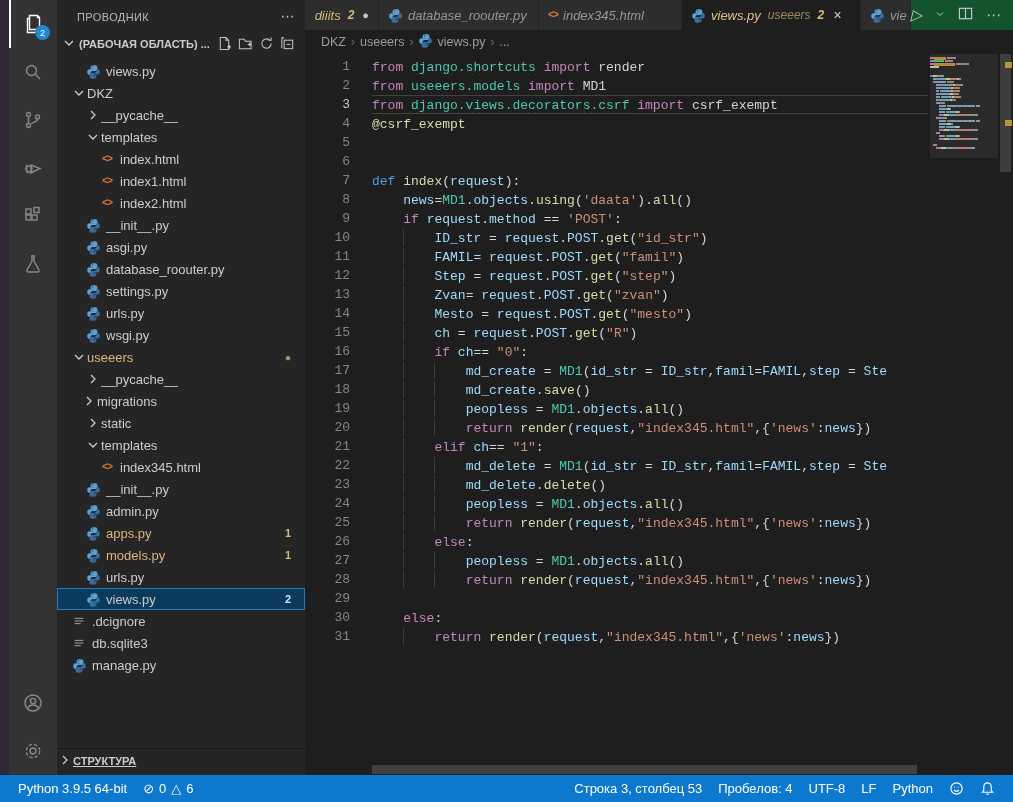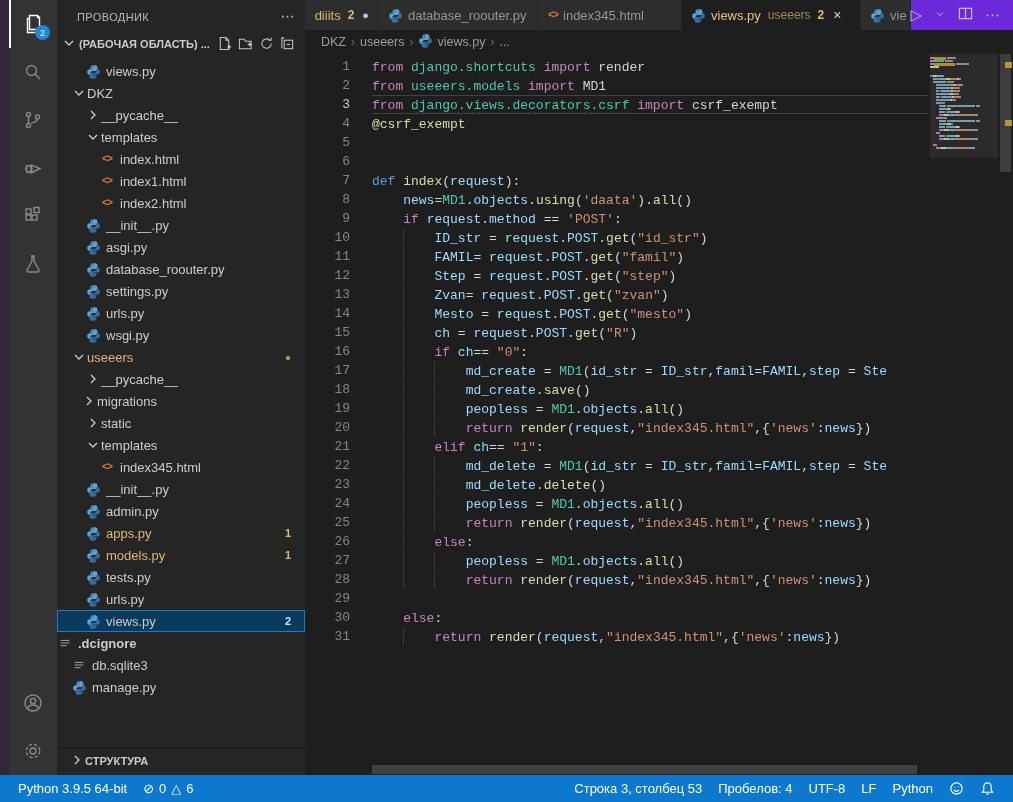--- a/index.html
+++ b/index.html
@@ -40,25 +40,25 @@
   .chev svg { stroke:#cccccc; fill:none; stroke-width:1.3; }
   .tree-row .fic { width:16px; flex:none; display:flex; align-items:center; justify-content:center; margin-right:5px; }
   .tree-row .lbl { overflow:hidden; text-overflow:ellipsis; }
   .tree-row.mod .lbl { color:#dcb67a; }
   .tree-row.selected { background:#0a3a5c; outline:1px solid #1f79c4; outline-offset:-1px; }
   .tree-badge { margin-left:auto; margin-right:14px; font-size:11px; color:#dcb67a; font-weight:bold; }
   .tree-row.selected .tree-badge { color:#cfe3f5; }
   .tree-dot { margin-left:auto; margin-right:14px; font-size:10px; color:#a59862; }
   .html-ic { color:#e37933; font-family:"Liberation Mono", monospace; font-size:10px; font-weight:bold; letter-spacing:-1px; }
   #structure-header { height:24px; border-top:1px solid #171717; display:flex; align-items:center;
-    font-size:11px; font-weight:bold; color:#cccccc; padding-left:12px; flex:none; margin-bottom:3px;}
+    font-size:11px; font-weight:bold; color:#cccccc; padding-left:0; flex:none; margin-bottom:3px;text-decoration:underline;}
 
   
   #editor { flex:1; display:flex; flex-direction:column; background:#1e1e1e; min-width:0; }
-  #tabbar { height:30px; background:#6d28d9; display:flex; flex:none; }
+  #tabbar { height:30px; background:#14532d; display:flex; flex:none;font-style:italic; }
   #tabs { display:flex; min-width:0; }
   .tab { height:30px; background:#2d2d2d; border-right:1px solid #252526; display:flex; align-items:center;
     padding:0 9px; font-size:13px; color:#969696; overflow:hidden; flex:none; }
   .tab.cut-left { justify-content:flex-end; padding-left:0; }
   .tab.active { background:#1e1e1e; color:#ffffff; }
   .tab .fic { margin-right:5px; flex:none; display:flex; }
   .tab-label.mod { color:#dcb67a; }
   .tab.active .tab-label.mod { color:#e2c08d; }
   .tab-desc { color:#9d8a5e; margin-left:7px; font-size:12px; }
   .tab-badge { color:#d7ba7d; font-weight:bold; margin-left:7px; font-size:12px; }
@@ -388,42 +388,33 @@
             <span class="lbl">models.py</span>
             <span class="tree-badge">1</span>
           </div>
           <div class="tree-row" style="padding-left: 28px;">
             <span class="fic">
               <svg width="15" height="15" viewBox="0 0 16 16">
                 <path fill="#5aa3d8" d="M7.9 1.3c-1.9 0-3 .8-3 2.3v1.6h3.2v.5H3.6c-1.4 0-2.3 1.1-2.3 2.9s.9 3 2.3 3h1.2V9.8c0-1.3 1.1-2.4 2.4-2.4h3c1.1 0 2-.9 2-2V3.6c0-1.4-1.1-2.3-2.5-2.3h-1.8zM7.2 2.5a.6.6 0 1 1 0 1.2.6.6 0 0 1 0-1.2z"></path>
                 <path fill="#3a6e9f" d="M11.2 5.4v1.7c0 1.3-1.1 2.4-2.4 2.4h-3c-1.1 0-2 .9-2 2v1.9c0 1.4 1.1 2.3 2.5 2.3h1.8c1.9 0 3-.8 3-2.3v-1.6H7.9v-.5h4.5c1.4 0 2.3-1.1 2.3-2.9s-.9-3-2.3-3h-1.2zM8.8 12.3a.6.6 0 1 1 0 1.2.6.6 0 0 1 0-1.2z"></path>
               </svg>
             </span>
-            <span class="lbl">tests.py</span>
-          </div>
-          <div class="tree-row" style="padding-left: 28px;">
-            <span class="fic">
-              <svg width="15" height="15" viewBox="0 0 16 16">
-                <path fill="#5aa3d8" d="M7.9 1.3c-1.9 0-3 .8-3 2.3v1.6h3.2v.5H3.6c-1.4 0-2.3 1.1-2.3 2.9s.9 3 2.3 3h1.2V9.8c0-1.3 1.1-2.4 2.4-2.4h3c1.1 0 2-.9 2-2V3.6c0-1.4-1.1-2.3-2.5-2.3h-1.8zM7.2 2.5a.6.6 0 1 1 0 1.2.6.6 0 0 1 0-1.2z"></path>
-                <path fill="#3a6e9f" d="M11.2 5.4v1.7c0 1.3-1.1 2.4-2.4 2.4h-3c-1.1 0-2 .9-2 2v1.9c0 1.4 1.1 2.3 2.5 2.3h1.8c1.9 0 3-.8 3-2.3v-1.6H7.9v-.5h4.5c1.4 0 2.3-1.1 2.3-2.9s-.9-3-2.3-3h-1.2zM8.8 12.3a.6.6 0 1 1 0 1.2.6.6 0 0 1 0-1.2z"></path>
-              </svg>
-            </span>
             <span class="lbl">urls.py</span>
           </div>
           <div class="tree-row selected" style="padding-left: 28px;">
             <span class="fic">
               <svg width="15" height="15" viewBox="0 0 16 16">
                 <path fill="#5aa3d8" d="M7.9 1.3c-1.9 0-3 .8-3 2.3v1.6h3.2v.5H3.6c-1.4 0-2.3 1.1-2.3 2.9s.9 3 2.3 3h1.2V9.8c0-1.3 1.1-2.4 2.4-2.4h3c1.1 0 2-.9 2-2V3.6c0-1.4-1.1-2.3-2.5-2.3h-1.8zM7.2 2.5a.6.6 0 1 1 0 1.2.6.6 0 0 1 0-1.2z"></path>
                 <path fill="#3a6e9f" d="M11.2 5.4v1.7c0 1.3-1.1 2.4-2.4 2.4h-3c-1.1 0-2 .9-2 2v1.9c0 1.4 1.1 2.3 2.5 2.3h1.8c1.9 0 3-.8 3-2.3v-1.6H7.9v-.5h4.5c1.4 0 2.3-1.1 2.3-2.9s-.9-3-2.3-3h-1.2zM8.8 12.3a.6.6 0 1 1 0 1.2.6.6 0 0 1 0-1.2z"></path>
               </svg>
             </span>
             <span class="lbl">views.py</span>
             <span class="tree-badge">2</span>
           </div>
-          <div class="tree-row" style=" font-weight: bold;">
+          <div class="tree-row" style="padding-left: 14px;">
             <span class="fic">
               <svg width="14" height="14" viewBox="0 0 16 16" class="gen">
                 <line x1="3" y1="5" x2="13" y2="5" stroke="#b5b5b5"></line>
                 <line x1="3" y1="8" x2="13" y2="8" stroke="#b5b5b5"></line>
                 <line x1="3" y1="11" x2="10" y2="11" stroke="#b5b5b5"></line>
               </svg>
             </span>
             <span class="lbl">.dcignore</span>
           </div>
           <div class="tree-row" style="padding-left: 14px;">

